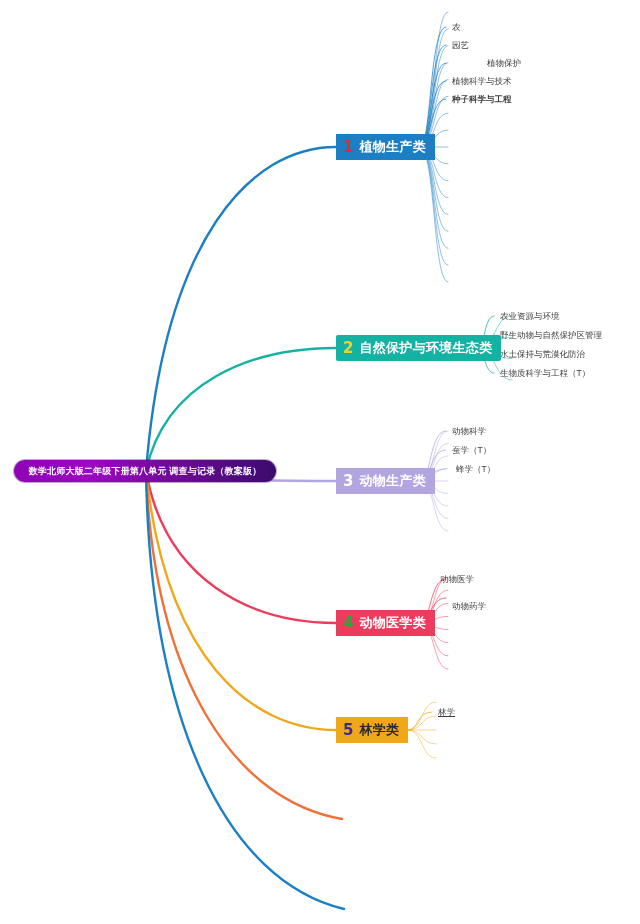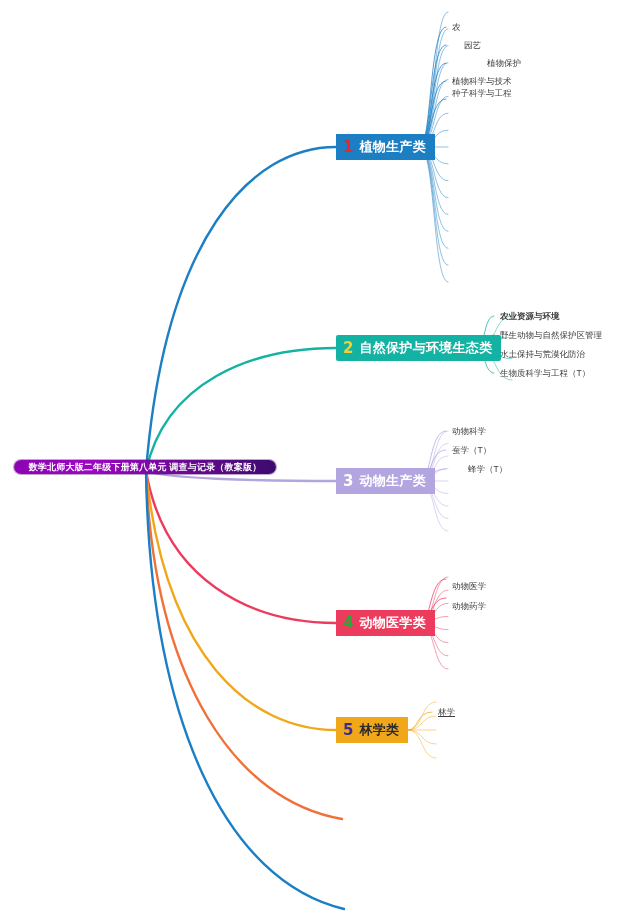--- a/index.html
+++ b/index.html
@@ -31,21 +31,21 @@
   .node {
     position: absolute;
     box-sizing: border-box;
     display: flex;
     align-items: center;
     white-space: nowrap;
     z-index: 5;
   }
   
   .root-node {
-    height: 14px;
+    height: 22px;
     border-radius: 11px;
     background: linear-gradient(90deg, #8d04b4 0%, #9b06c2 30%, #6d0a96 62%, #3c0b6e 100%);
     color: #ffffff;
     font-size: 9px;
     font-weight: bold;
     letter-spacing: 0.2px;
     padding: 0 22px;
     justify-content: center;
     box-shadow: 0 0 0 1px rgba(80,0,110,0.35);
   }
@@ -161,47 +161,47 @@
       <path d="M 408 730 C 418.8 730, 416.4 712, 432 712" fill="none" stroke="#f0a81a" stroke-width="1" stroke-linecap="round" opacity="0.75"></path>
     </svg>
 
   <div class="node root-node" style="left: 14px; top: 460px; width: 262px;">数学北师大版二年级下册第八单元 调查与记录（教案版）</div>
 
   <div class="node branch-node b1" style="left: 336px; top: 134px;">
     <span class="branch-num">1</span>
     <span class="branch-label">植物生产类</span>
   </div>
   <div class="leaf" style="left: 452px; top: 23px;">农</div>
-  <div class="leaf" style="left: 452px; top: 41px; margin-left: 12px;">园艺</div>
+  <div class="leaf" style="left: 452px; top: 41px;">园艺</div>
   <div class="leaf" style="left: 452px; top: 59px; margin-left: 35px;">植物保护</div>
   <div class="leaf" style="left: 452px; top: 77px;">植物科学与技术</div>
-  <div class="leaf" style="left: 452px; top: 89px;">种子科学与工程</div>
+  <div class="leaf" style="left: 452px; top: 95px; font-weight: bold;">种子科学与工程</div>
 
   <div class="node branch-node b2" style="left: 336px; top: 335px;">
     <span class="branch-num">2</span>
     <span class="branch-label">自然保护与环境生态类</span>
   </div>
-  <div class="leaf" style="left: 500px; top: 312px; font-weight: bold;">农业资源与环境</div>
+  <div class="leaf" style="left: 500px; top: 312px;">农业资源与环境</div>
   <div class="leaf" style="left: 500px; top: 331px;">野生动物与自然保护区管理</div>
   <div class="leaf" style="left: 500px; top: 350px;">水土保持与荒漠化防治</div>
   <div class="leaf" style="left: 500px; top: 369px;">生物质科学与工程（T）</div>
 
   <div class="node branch-node b3" style="left: 336px; top: 468px;">
     <span class="branch-num">3</span>
     <span class="branch-label">动物生产类</span>
   </div>
   <div class="leaf" style="left: 452px; top: 427px;">动物科学</div>
   <div class="leaf" style="left: 452px; top: 446px;">蚕学（T）</div>
-  <div class="leaf" style="left: 468px; top: 465px;">蜂学（T）</div>
+  <div class="leaf" style="left: 456px; top: 465px;">蜂学（T）</div>
 
   <div class="node branch-node b4" style="left: 336px; top: 610px;">
     <span class="branch-num">4</span>
     <span class="branch-label">动物医学类</span>
   </div>
-  <div class="leaf" style="left: 452px; top: 575px; margin-top: 7px;">动物医学</div>
+  <div class="leaf" style="left: 440px; top: 575px;">动物医学</div>
   <div class="leaf" style="left: 452px; top: 602px;">动物药学</div>
 
   <div class="node branch-node b5" style="left: 336px; top: 717px;">
     <span class="branch-num">5</span>
     <span class="branch-label">林学类</span>
   </div>
   <div class="leaf" style="left: 438px; top: 708px; text-decoration: underline;">林学</div>
 
 </div>
 

